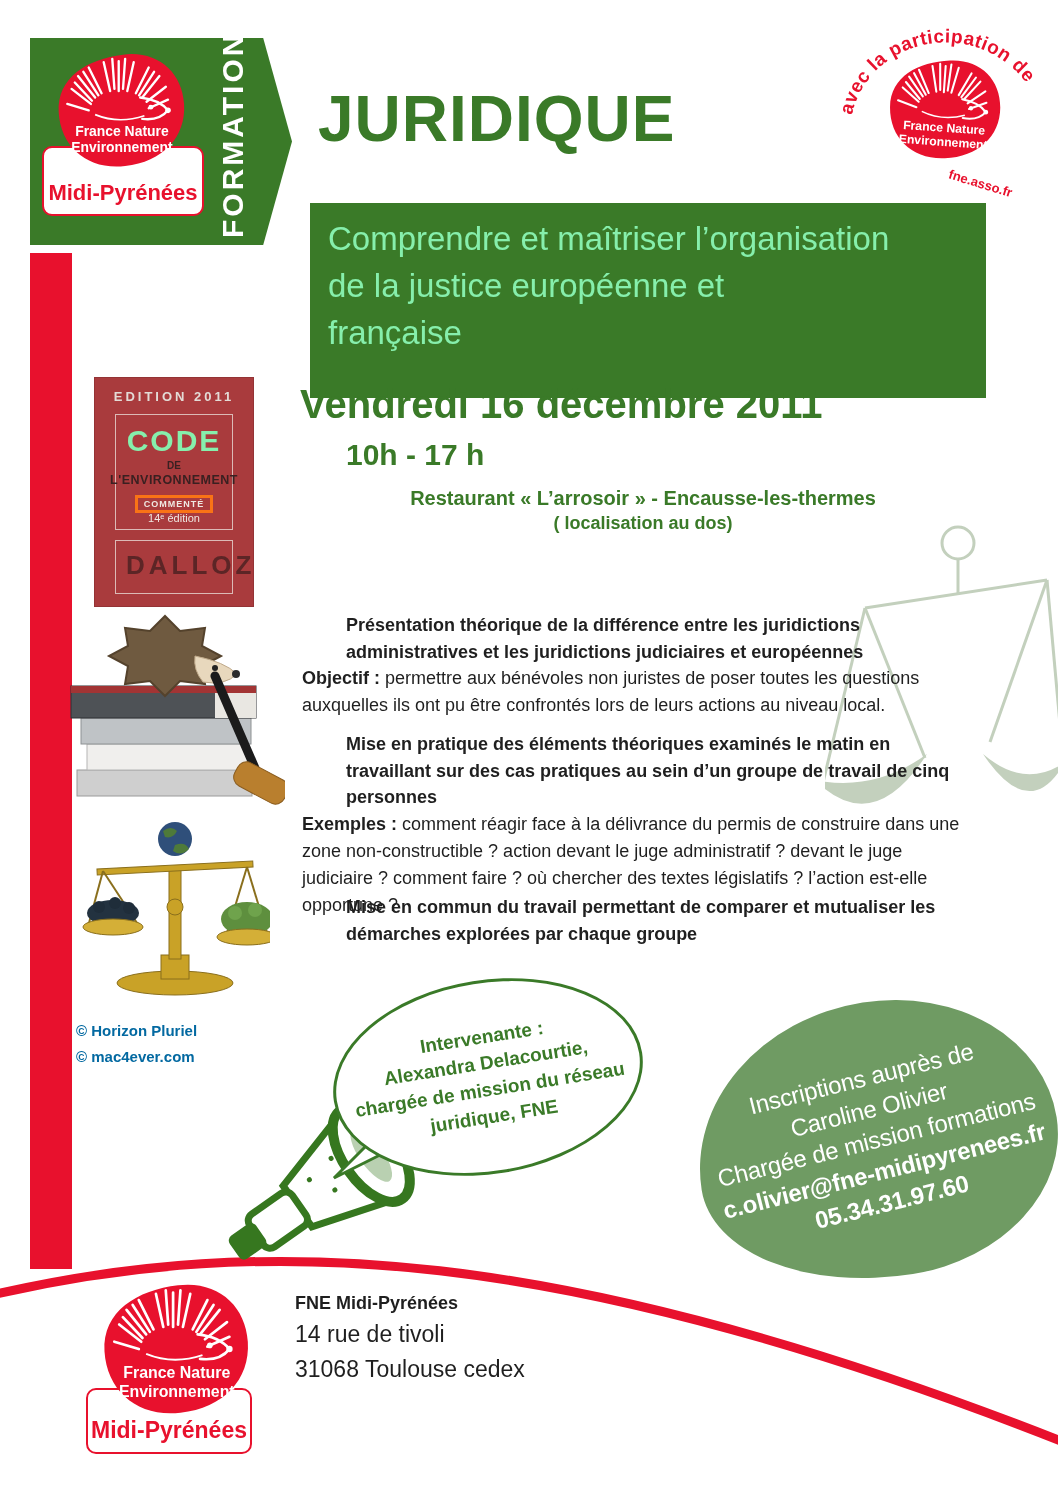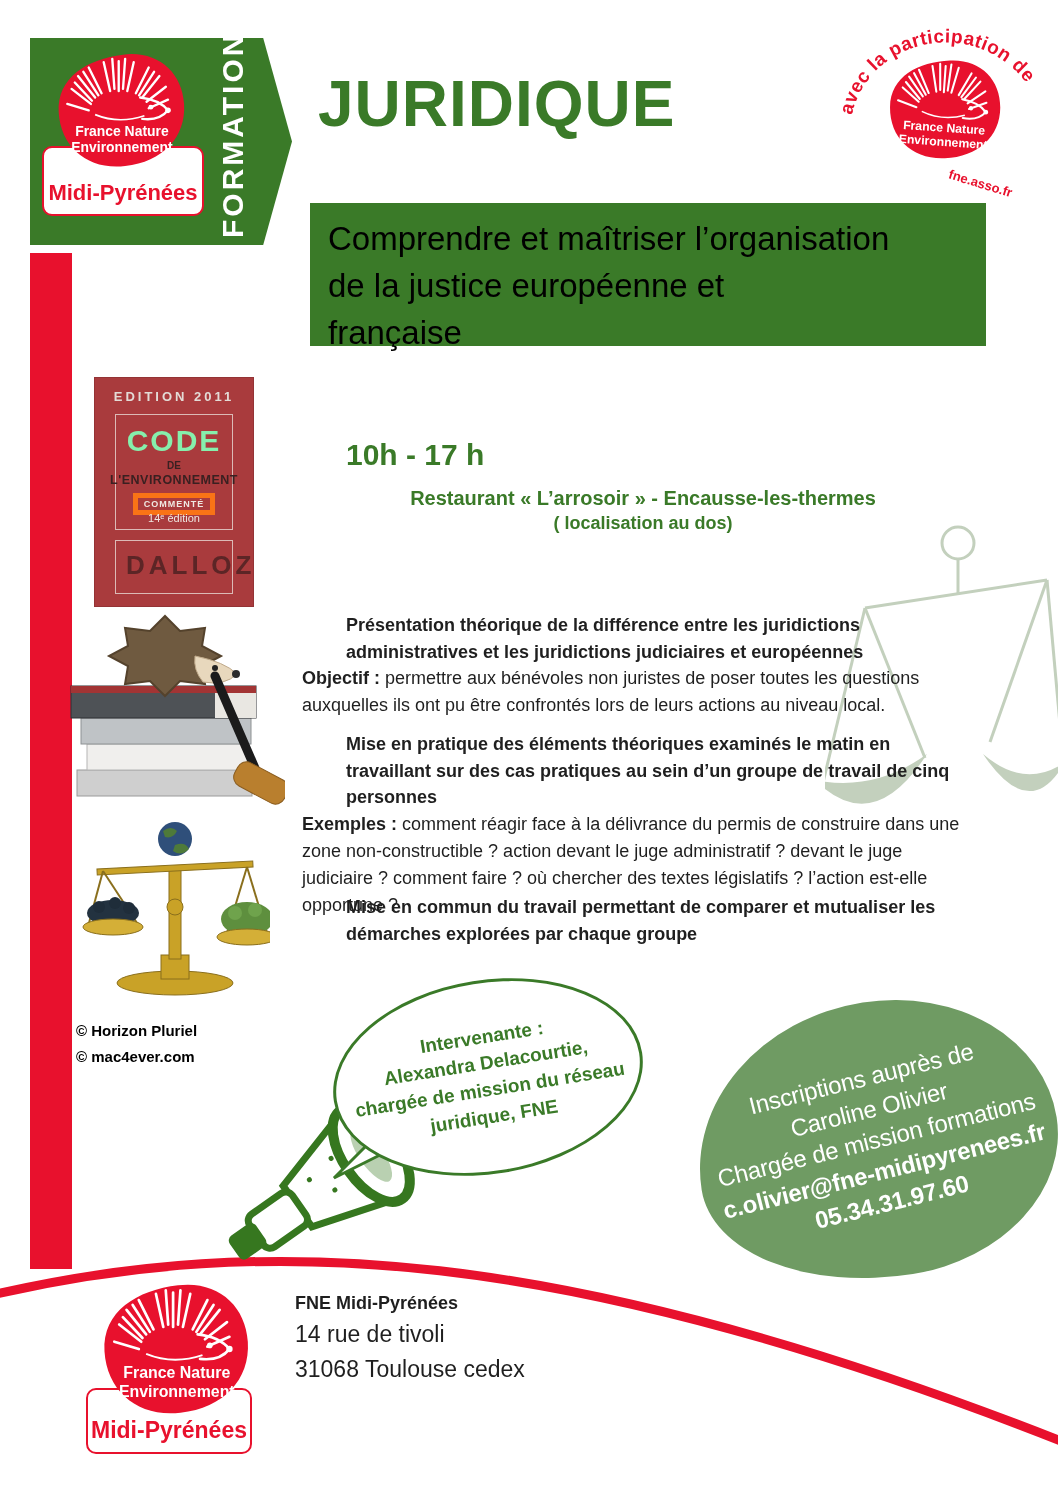--- a/index.html
+++ b/index.html
@@ -10,29 +10,29 @@
   
   .fmt-box{left:30px;top:38px;width:262px;height:207px;background:#3a7a28;
            clip-path:polygon(0 0,89% 0,100% 50%,89% 100%,0 100%);}
   .fne-logo text{fill:#fff;font-family:"Liberation Sans",sans-serif;font-weight:bold;font-size:13px;text-anchor:middle;}
   .mp-badge{background:#fff;border:2px solid #e8112d;border-radius:10px;color:#e8112d;
             font-weight:bold;display:flex;align-items:flex-end;justify-content:center;}
   .formation-v{writing-mode:vertical-rl;transform:rotate(180deg);color:#fff;
                font-size:30px;font-weight:600;letter-spacing:3px;}
   .title{color:#3a7a28;font-size:64px;font-weight:800;letter-spacing:1px;}
   .stamp-red{fill:#e8112d;font-weight:bold;}
-  .subtitle-box{left:310px;top:203px;width:676px;height:143px;background:#3a7a28;color:#000000;
+  .subtitle-box{left:310px;top:203px;width:676px;height:195px;background:#3a7a28;color:#86efac;
                 padding:13px 18px;box-sizing:border-box;font-size:33px;line-height:1.42;font-weight:400;}
 
   
   .red-stripe{left:30px;top:253px;width:42px;height:1016px;background:#e8112d;}
   .book{left:95px;top:378px;width:158px;height:228px;background:#a93b3d;box-shadow:0 0 0 1px #943335;}
   .book .bline{position:absolute;left:0;right:0;text-align:center;}
   .book-frame{position:absolute;left:20px;right:20px;border:1px solid rgba(238,230,223,.75);}
-  .credits{left:76px;top:1018px;font-size:15px;font-weight:bold;line-height:1.7;color:#000000;}
+  .credits{left:76px;top:1018px;font-size:15px;font-weight:bold;line-height:1.7;color:#0369a1;}
 
   
   .green-txt{color:#3a7a28;}
   .date{left:300px;top:382px;font-size:40px;font-weight:800;}
   .time{left:346px;top:438px;font-size:30px;font-weight:800;}
   .loc{left:300px;top:487px;width:686px;text-align:center;font-size:20px;font-weight:700;}
   .loc-note{left:300px;top:513px;width:686px;text-align:center;font-size:18px;font-weight:600;}
   .conds{left:300px;top:541px;width:692px;text-align:center;font-size:21px;font-weight:500;line-height:1.45;}
   .conds .u{text-decoration:underline;}
   .para{width:672px;z-index:1;}
@@ -101,21 +101,21 @@
       <span>Midi-Pyrénées</span>
     </div>
     <svg class="abs fne-logo" style="left:18px;top:10px;" width="150" height="129" viewBox="0 0 140 120">
       <use href="#fne-blob"></use>
       <text x="69" y="82">France Nature</text>
       <text x="69" y="97">Environnement</text>
     </svg>
     <div class="abs formation-v" style="left:186px;top:8px;height:192px;">FORMATION</div>
   </div>
 
-  <div class="abs title" style="left:318px;top:67px;">JURIDIQUE</div>
+  <div class="abs title" style="left:318px;top:82px;">JURIDIQUE</div>
 
   <svg class="abs" style="left:843px;top:10px;" width="212" height="188" viewBox="0 0 212 188">
     <g transform="rotate(4 106 94)">
       <defs>
           <path id="arcT" d="M 10,112 A 96,90 0 0 1 192,84"></path>
         </defs>
       <text class="stamp-red" font-size="19" letter-spacing="0.5">
         <textPath href="#arcT">avec la participation de</textPath>
       </text>
       <g transform="translate(38,45) scale(0.94)" class="fne-logo">
@@ -135,21 +135,21 @@
 
   <div class="abs red-stripe"></div>
 
   <div class="abs book">
     <div class="bline" style="top:11px;font-size:13px;font-weight:bold;letter-spacing:3px;color:#e3dbd6;">EDITION 2011</div>
     <div class="book-frame" style="top:36px;height:114px;"></div>
     <div class="bline" style="top:46px;font-size:30px;font-weight:800;letter-spacing:2px;color:#86efac;">CODE</div>
     <div class="bline" style="top:82px;font-size:10px;font-weight:bold;color:#3a2021;">DE</div>
     <div class="bline" style="top:95px;font-size:12.5px;font-weight:bold;letter-spacing:0.5px;color:#3a2021;">L'ENVIRONNEMENT</div>
     <div class="bline" style="top:115px;">
-      <span style="display:inline-block;border:5px solid #f97316;color:#efe8e2;font-size:9px;font-weight:bold;
+      <span style="display:inline-block;border:3px solid #f97316;color:#efe8e2;font-size:9px;font-weight:bold;
                    letter-spacing:1px;padding:1px 6px;">COMMENTÉ</span>
     </div>
     <div class="bline" style="top:134px;font-size:11px;color:#efe8e2;">14ᵉ édition</div>
     <div class="book-frame" style="top:162px;height:52px;"></div>
     <div class="bline" style="top:172px;font-size:26px;font-weight:700;letter-spacing:4px;color:#5c2526;padding-left:31px;">DALLOZ</div>
   </div>
 
   <svg class="abs" style="left:65px;top:612px;" width="220" height="200" viewBox="0 0 220 200">
     <rect x="12" y="158" width="175" height="26" fill="#cfcfcf" stroke="#9a9a9a"></rect>
     <rect x="22" y="132" width="162" height="26" fill="#f0efed" stroke="#b5b5b5"></rect>
@@ -200,20 +200,21 @@
       <line x1="40" y1="86" x2="222" y2="58"></line>
       <line x1="40" y1="86" x2="-5" y2="273"></line>
       <line x1="40" y1="86" x2="100" y2="236"></line>
       <line x1="222" y1="58" x2="165" y2="220"></line>
       <line x1="222" y1="58" x2="240" y2="258"></line>
     </g>
     <path d="M-10,258 Q48,316 102,232 Q50,270 -10,258 Z" fill="#c3d0bd"></path>
     <path d="M158,232 Q205,302 240,240 Q200,268 158,232 Z" fill="#c3d0bd"></path>
   </svg>
 
+  <div class="abs date green-txt">Vendredi 16 décembre 2011</div>
   <div class="abs time green-txt">10h - 17 h</div>
   <div class="abs loc green-txt">Restaurant « L’arrosoir » - Encausse-les-thermes</div>
   <div class="abs loc-note green-txt">( localisation au dos)</div>
 
 
   <div class="abs para p1">
     <div class="pt">Présentation théorique de la différence entre les juridictions administratives et les juridictions judiciaires et  européennes</div>
     <div class="pb"><b>Objectif :</b><span> permettre aux bénévoles non juristes de poser toutes les questions auxquelles ils ont pu être confrontés lors de leurs actions au niveau local.</span></div>
   </div>
 

